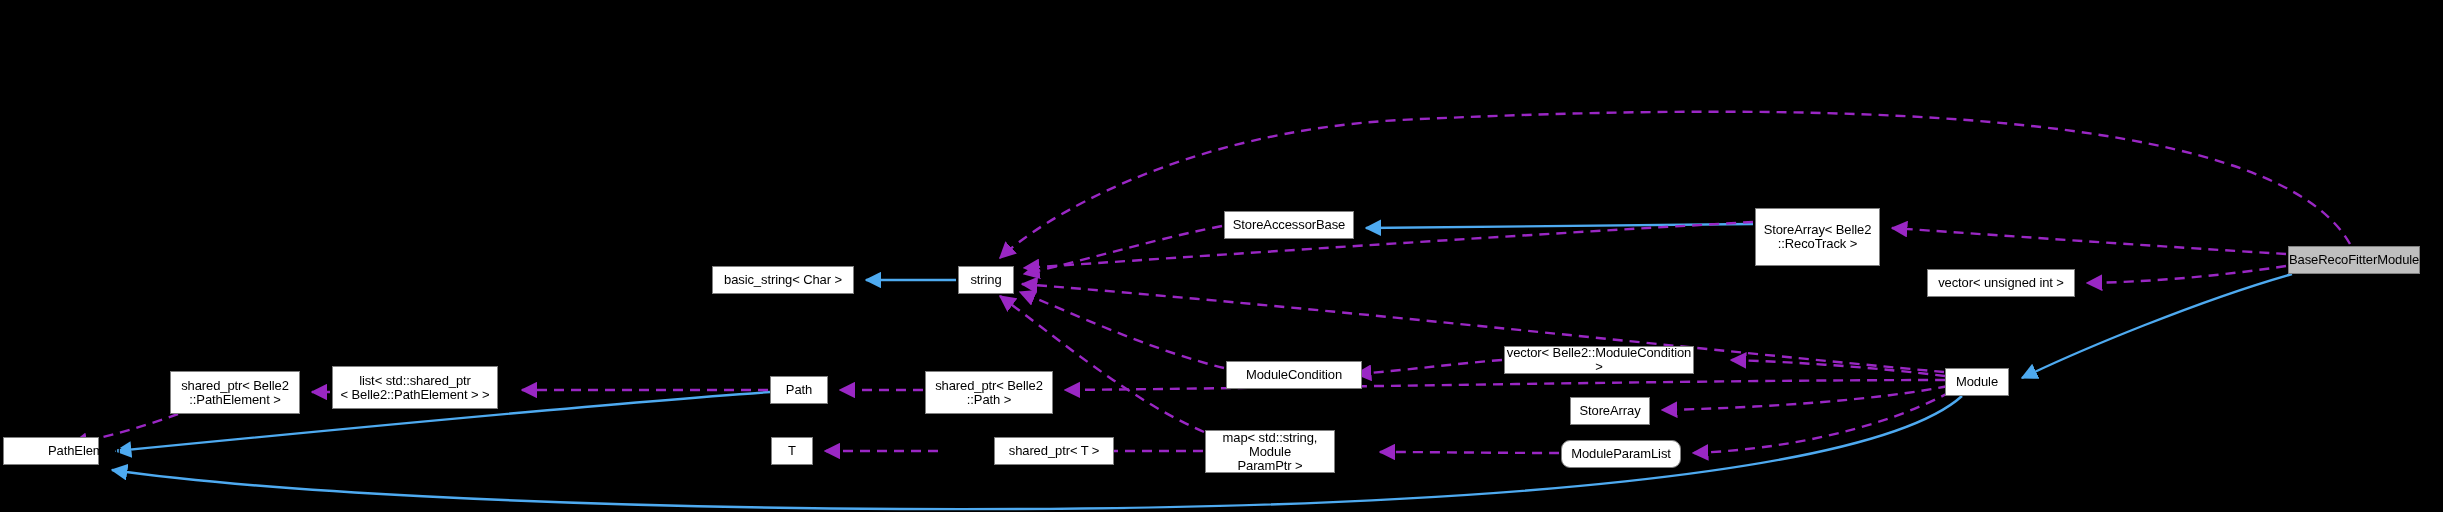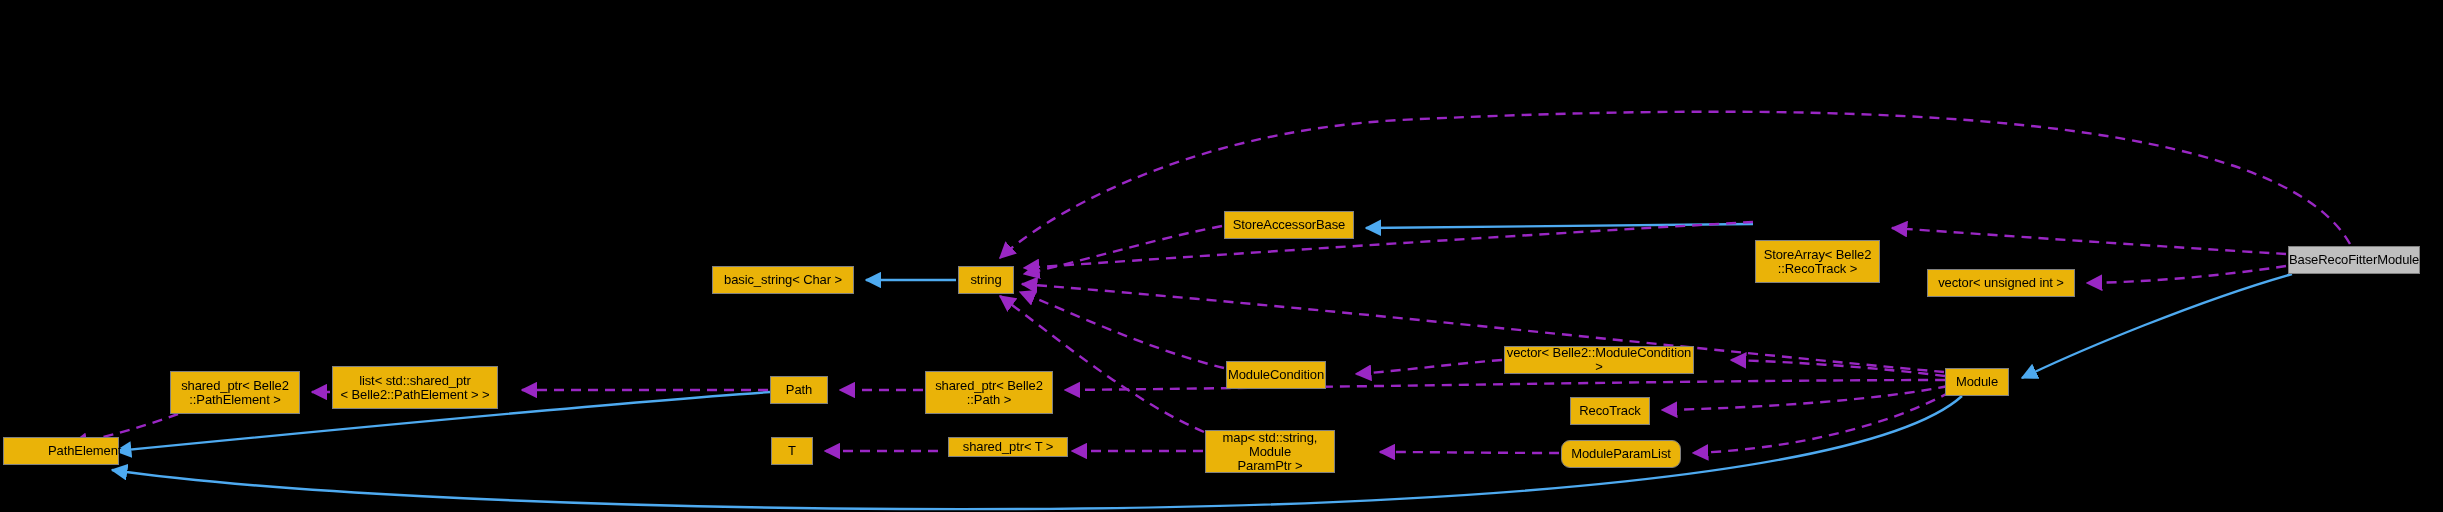--- a/index.html
+++ b/index.html
@@ -22,21 +22,21 @@
   #edge-layer {
     position: absolute;
     left: 0;
     top: 0;
     width: 2443px;
     height: 512px;
   }
   .node {
     position: absolute;
     box-sizing: border-box;
-    background: #eab308;
+    background: #ffffff;
     border: 1px solid #808080;
     color: #000000;
     font-family: "Liberation Sans", sans-serif;
     font-size: 13px;
     line-height: 14px;
     text-align: center;
     display: flex;
     align-items: center;
     justify-content: center;
     white-space: pre;
@@ -94,39 +94,39 @@
       <path d="M 1944 372 C 1700 350, 1350 310, 1022 284"></path>
       <path d="M 1222 226 C 1150 240, 1080 262, 1024 274"></path>
       <path d="M 1753 222 C 1500 236, 1200 256, 1024 268"></path>
       <path d="M 2350 244 C 2280 120, 1900 96, 1400 120 C 1180 132, 1040 220, 1000 258"></path>
       <path d="M 2286 266 C 2220 276, 2150 282, 2087 283"></path>
       <path d="M 2286 254 C 2150 246, 1980 234, 1892 228"></path>
     </g>
   </svg>
 
   <div id="nodes-layer">
-      <div class="node" style="left: 3px; top: 437px; width: 116px; height: 28px; padding-left: 44px;"><span class="node-label">PathElement</span></div>
+      <div class="node" style="left: 3px; top: 437px; width: 96px; height: 28px; padding-left: 44px;"><span class="node-label">PathElement</span></div>
       <div class="node" style="left: 170px; top: 371px; width: 130px; height: 43px;"><span class="node-label">shared_ptr&lt; Belle2
 ::PathElement &gt;</span></div>
       <div class="node" style="left: 332px; top: 366px; width: 166px; height: 43px;"><span class="node-label">list&lt; std::shared_ptr
 &lt; Belle2::PathElement &gt; &gt;</span></div>
       <div class="node" style="left: 770px; top: 376px; width: 58px; height: 28px;"><span class="node-label">Path</span></div>
       <div class="node" style="left: 771px; top: 437px; width: 42px; height: 28px;"><span class="node-label">T</span></div>
-      <div class="node" style="left: 948px; top: 437px; width: 120px; height: 20px;"><span class="node-label">shared_ptr&lt; T &gt;</span></div>
+      <div class="node" style="left: 994px; top: 437px; width: 120px; height: 28px;"><span class="node-label">shared_ptr&lt; T &gt;</span></div>
       <div class="node" style="left: 925px; top: 371px; width: 128px; height: 43px;"><span class="node-label">shared_ptr&lt; Belle2
 ::Path &gt;</span></div>
       <div class="node" style="left: 712px; top: 266px; width: 142px; height: 28px;"><span class="node-label">basic_string&lt; Char &gt;</span></div>
       <div class="node" style="left: 958px; top: 266px; width: 56px; height: 28px;"><span class="node-label">string</span></div>
       <div class="node" style="left: 1205px; top: 430px; width: 130px; height: 43px;"><span class="node-label">map&lt; std::string, Module
 ParamPtr &gt;</span></div>
-      <div class="node" style="left: 1226px; top: 361px; width: 100px; height: 28px;"><span class="node-label">ModuleCondition</span></div>
+      <div class="node" style="left: 1226px; top: 361px; width: 136px; height: 28px;"><span class="node-label">ModuleCondition</span></div>
       <div class="node" style="left: 1224px; top: 211px; width: 130px; height: 28px;"><span class="node-label">StoreAccessorBase</span></div>
       <div class="node" style="left: 1504px; top: 346px; width: 190px; height: 28px;"><span class="node-label">vector&lt; Belle2::ModuleCondition &gt;</span></div>
-      <div class="node" style="left: 1570px; top: 397px; width: 80px; height: 28px;"><span class="node-label">RecoTrack</span></div>
+      <div class="node" style="left: 1570px; top: 397px; width: 80px; height: 28px;"><span class="node-label">StoreArray</span></div>
       <div class="node" style="left: 1561px; top: 440px; width: 120px; height: 28px; border-radius: 9px;"><span class="node-label">ModuleParamList</span></div>
-      <div class="node" style="left: 1755px; top: 208px; width: 125px; height: 43px; margin-top: 32px;"><span class="node-label">StoreArray&lt; Belle2
+      <div class="node" style="left: 1755px; top: 208px; width: 125px; height: 58px;"><span class="node-label">StoreArray&lt; Belle2
 ::RecoTrack &gt;</span></div>
       <div class="node" style="left: 1927px; top: 269px; width: 148px; height: 28px;"><span class="node-label">vector&lt; unsigned int &gt;</span></div>
       <div class="node" style="left: 1945px; top: 368px; width: 64px; height: 28px;"><span class="node-label">Module</span></div>
       <div class="node highlight" style="left: 2288px; top: 246px; width: 132px; height: 28px;"><span class="node-label">BaseRecoFitterModule</span></div>
     </div>
 
 </div>
 
 </body></html>

